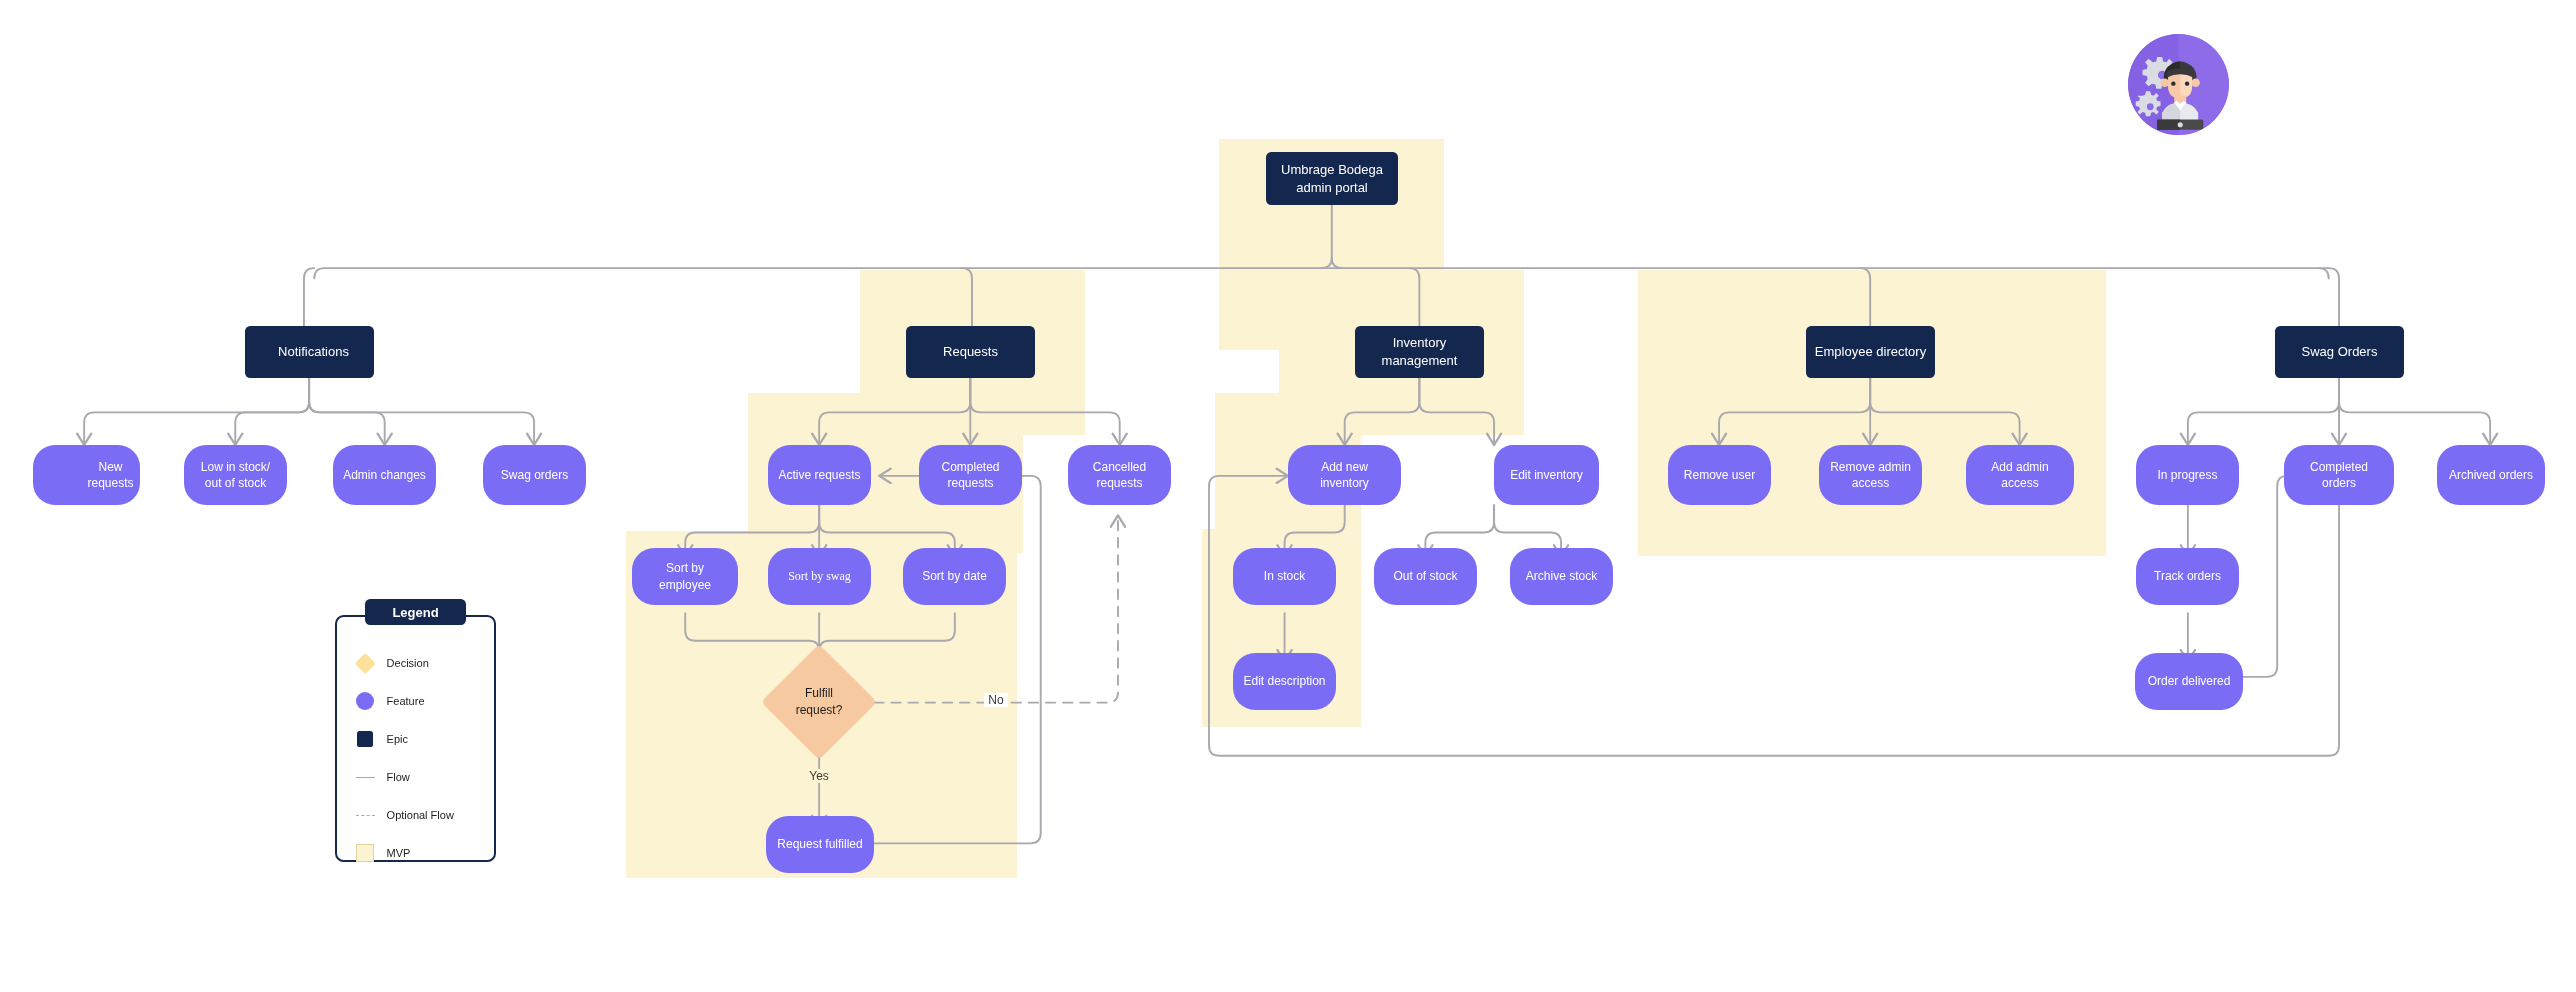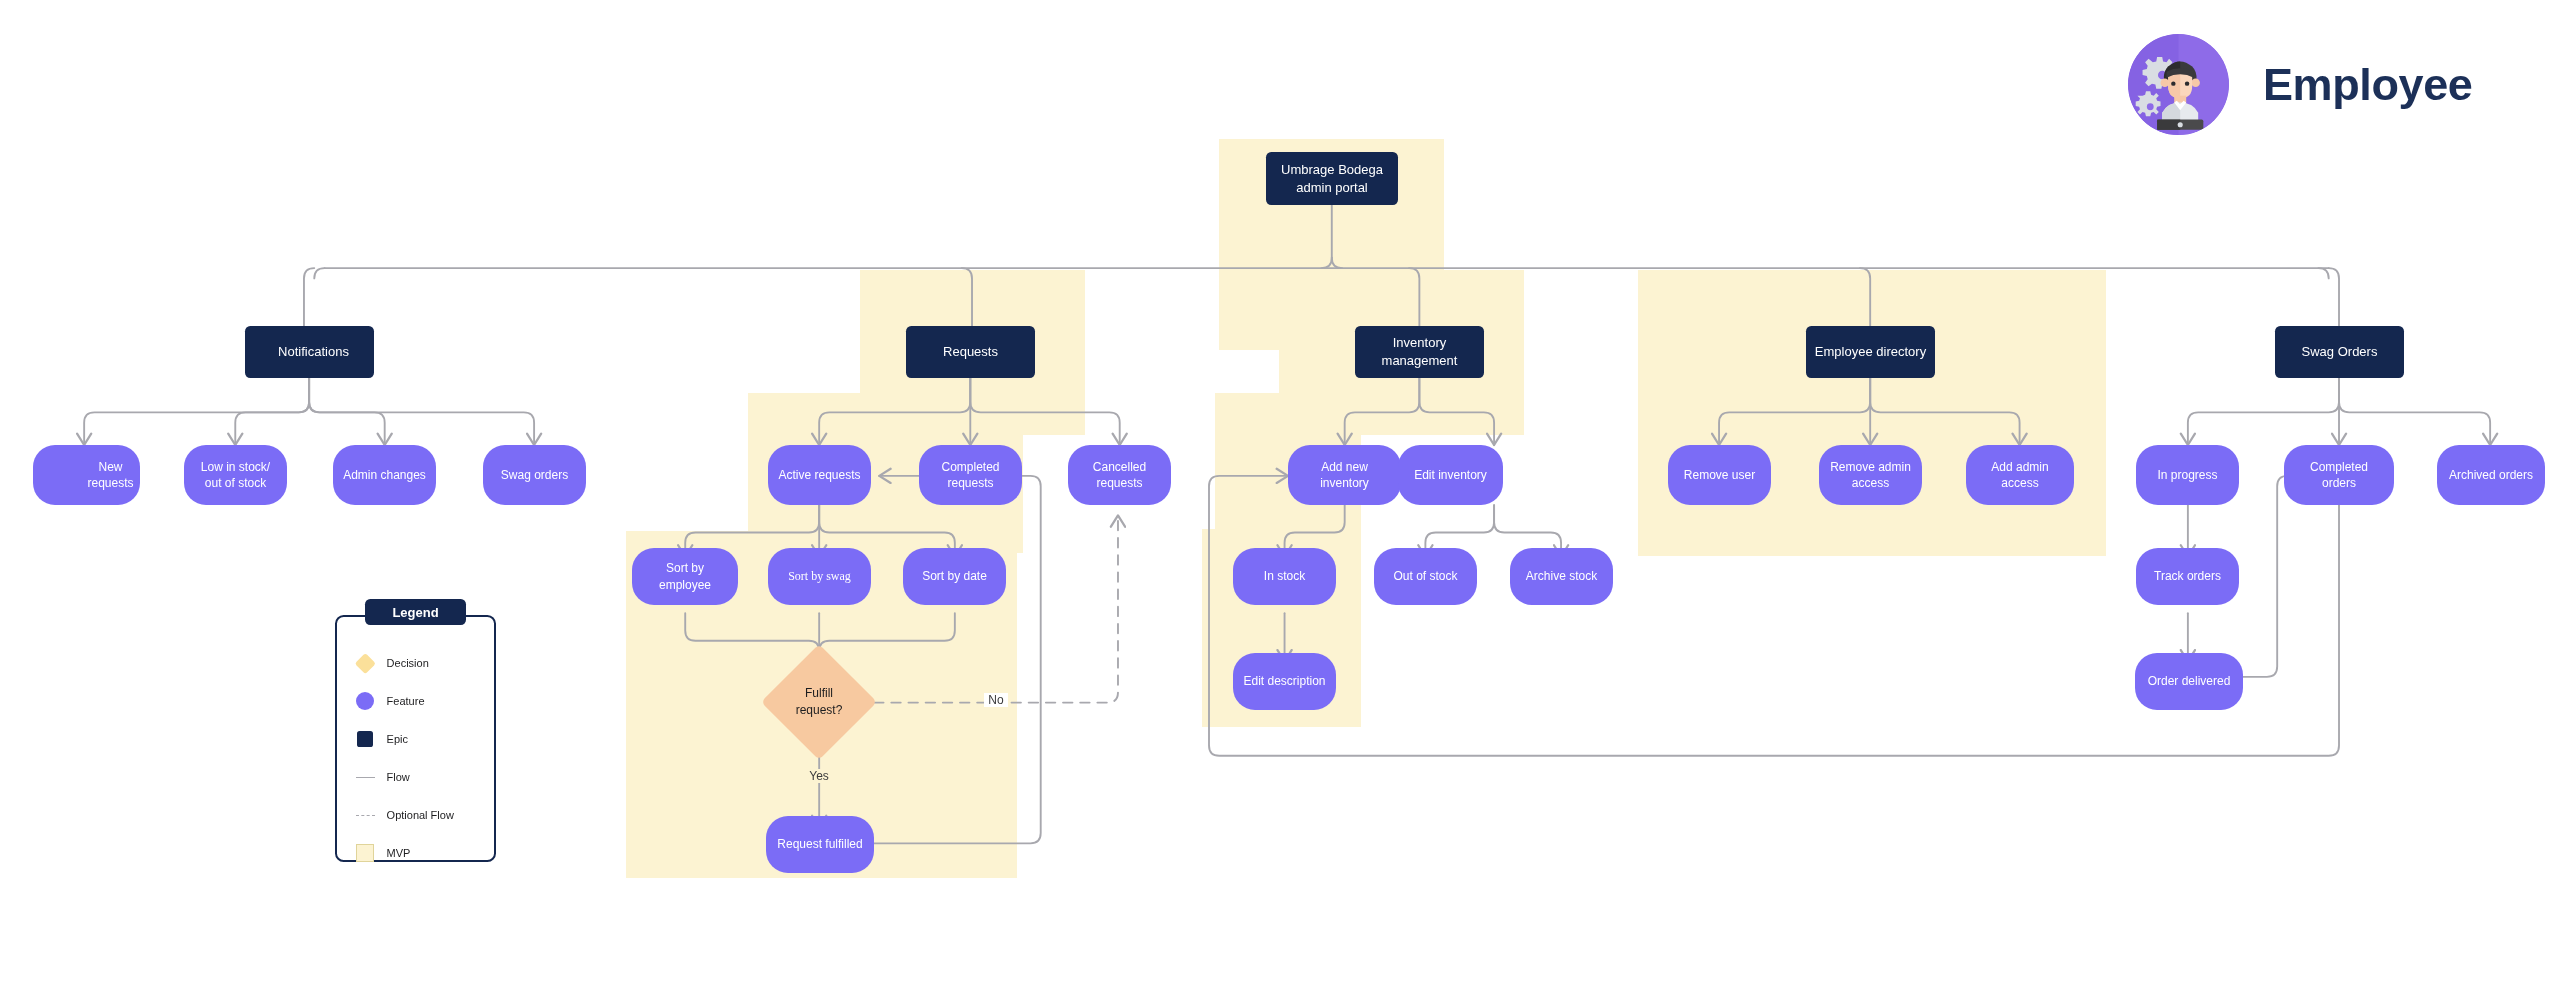--- a/index.html
+++ b/index.html
@@ -338,21 +338,21 @@
   <div class="edge-label on-mvp" style="left:805px; top:769px;">Yes</div>
   <div class="edge-label" style="left:984px; top:693px;">No</div>
 
   <div class="node feature" style="left:766px; top:816px; width:108px; height:57px;">
     <span class="node-label">Request fulfilled</span>
   </div>
 
   <div class="node feature" style="left:1288px; top:445px; width:113px; height:60px;">
     <span class="node-label">Add new inventory</span>
   </div>
-  <div class="node feature" style="left:1398px; top:445px; width:105px; height:60px;">
+  <div class="node feature" style="left:1494px; top:445px; width:105px; height:60px;border-radius:19px;">
     <span class="node-label">Edit inventory</span>
   </div>
   <div class="node feature" style="left:1233px; top:548px; width:103px; height:57px;">
     <span class="node-label">In stock</span>
   </div>
   <div class="node feature" style="left:1233px; top:653px; width:103px; height:57px;">
     <span class="node-label">Edit description</span>
   </div>
   <div class="node feature" style="left:1374px; top:548px; width:103px; height:57px;">
     <span class="node-label">Out of stock</span>
@@ -465,17 +465,16 @@
 
         <path d="M40 92 q6 -12 21 -12 q15 0 21 12 l0 12 l-42 0z" fill="#E7EAEE"></path>
         <path d="M40 92 q6 -12 21 -12 l0 24 l-21 0z" fill="#D4D8DE"></path>
         <path d="M54 80 l7 9 l7 -9 l-3 -2 l-4 4 l-4 -4z" fill="#FFFFFF"></path>
 
         <rect x="34" y="100" width="54" height="12" rx="2" fill="#4A4A4C"></rect>
         <rect x="34" y="100" width="27" height="12" fill="#3A3A3C"></rect>
         <circle cx="61" cy="106" r="3" fill="#D9DDE3"></circle>
       </svg>
     </div>
-    <div id="header-title">Employee</div>
   </div>
 
 </div>
 
 
 </body></html>

